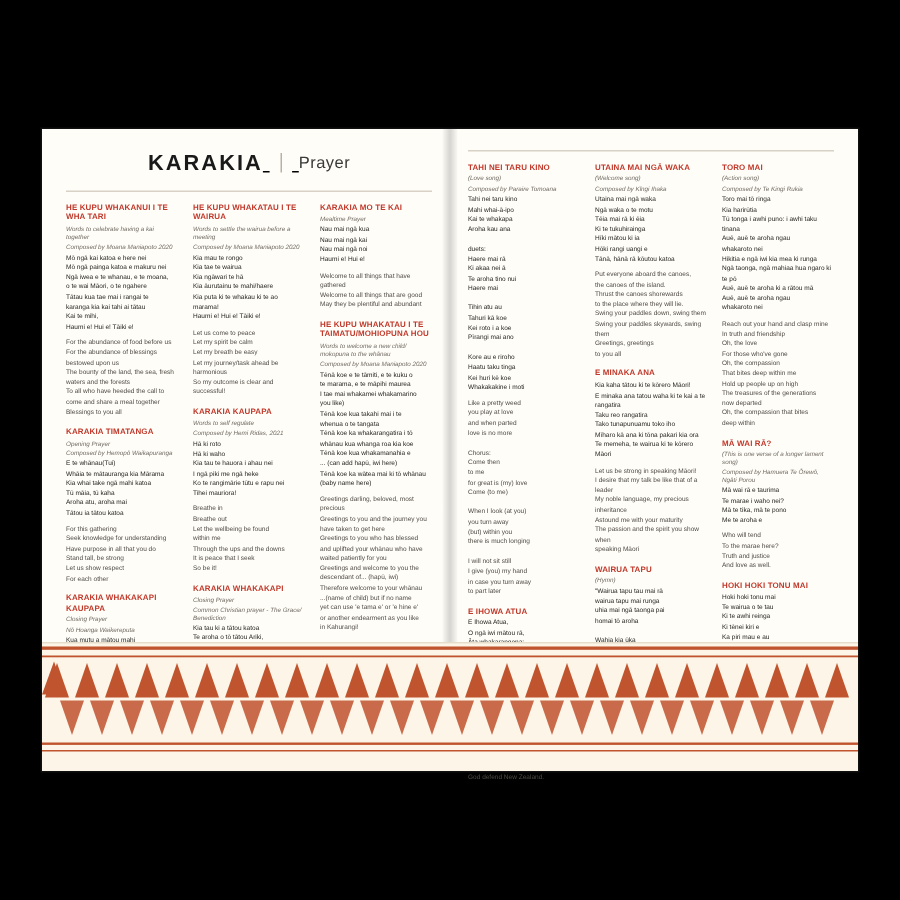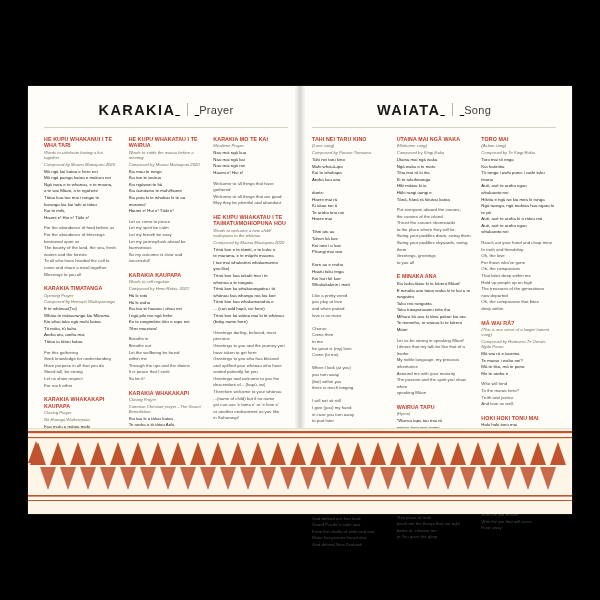--- a/index.html
+++ b/index.html
@@ -324,25 +324,20 @@
 May the sea glisten like greenstone
 And may the shimmer of light guide
 you on your way</div>
           </div>
         </div>
 
       </div>
     </div>
 
     <div class="page right">
-      <div class="page-head">
-        <span class="ttl">WAIATA</span>
-        <span class="bar"></span>
-        <span class="sub">Song</span>
-      </div>
       <div class="rule"></div>
       <div class="cols">
 
         <div class="col">
           <div class="item">
             <div class="h">TAHI NEI TARU KINO</div>
             <div class="sh">(Love song)</div>
             <div class="sh">Composed by Paraire Tomoana</div>
             <div class="body">Tahi nei taru kino
 Mahi whai-ā-ipo

